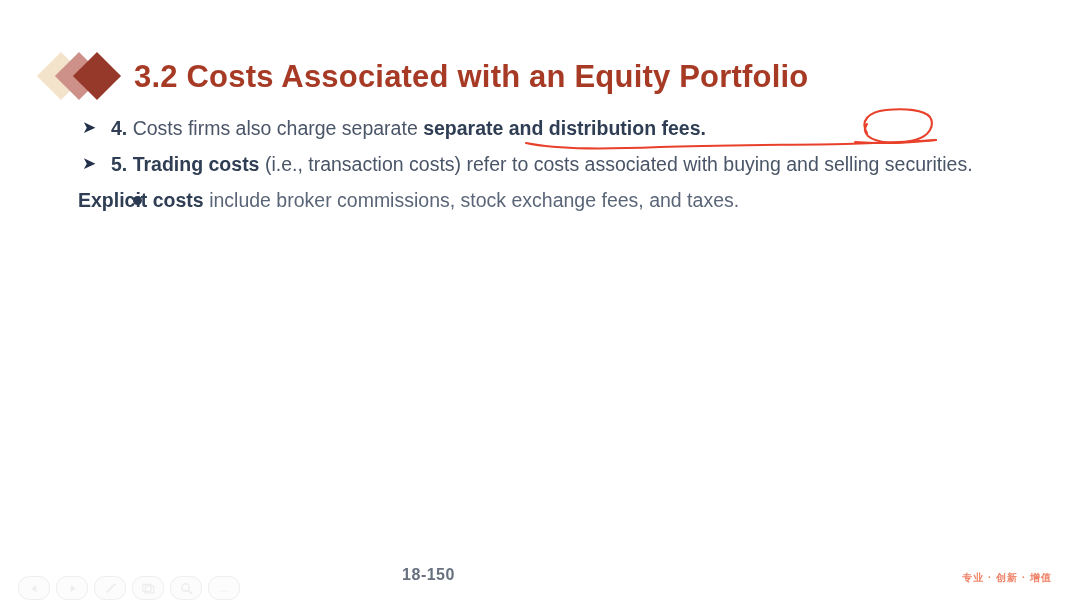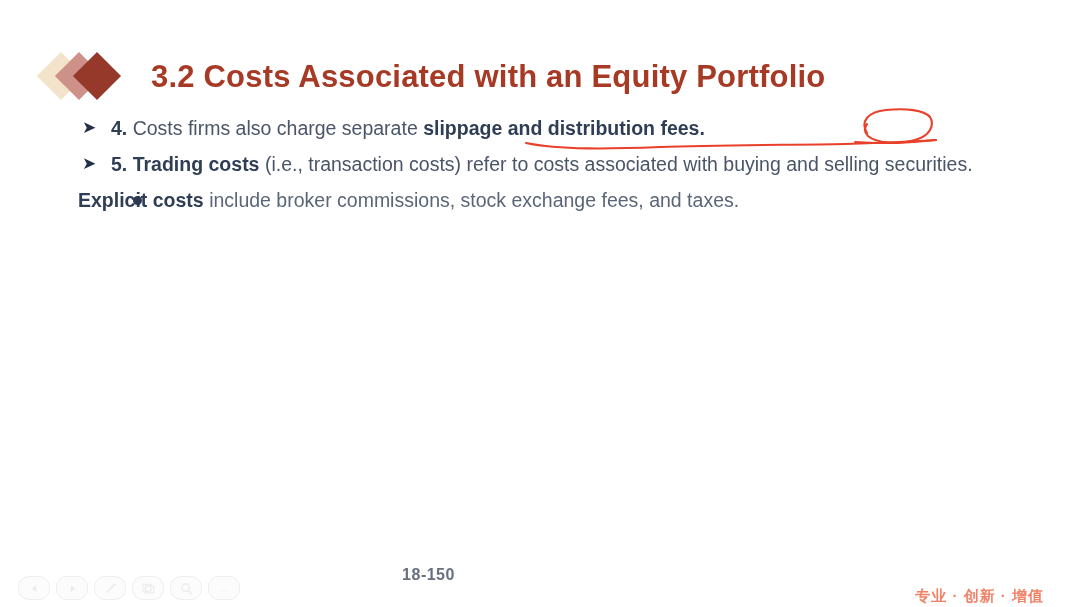--- a/index.html
+++ b/index.html
@@ -49,21 +49,21 @@
   .diamond.d1 { left: 0px;  background: #F4E3CB; }
   .diamond.d2 { left: 18px; background: #CE9189; }
   .diamond.d3 { left: 36px; background: #96392B; }
 
   #title-text {
     font-size: 31px;
     font-weight: bold;
     color: #A63A25;
     letter-spacing: 0.2px;
     white-space: nowrap;
-    margin-left: 21px;
+    margin-left: 4px;
     line-height: 1;
   }
 
   
   #content {
     position: absolute;
     left: 0;
     top: 110px;
     width: 1080px;
   }
@@ -122,27 +122,26 @@
     top: 566px;
     width: 857px;
     text-align: center;
     font-size: 16px;
     color: #66707E;
     font-weight: bold;
     letter-spacing: 0.5px;
   }
   #slogan {
     position: absolute;
-    right: 36px;
+    right: 28px;
     top: 571px;
-    font-size: 15px;
+    font-size: 10px;
     font-weight: bold;
     color: #F08268;
     letter-spacing: 1px;
-    margin-top: 16px;
   }
 
   
   #toolbar {
     position: absolute;
     left: 18px;
     top: 576px;
     display: flex;
     gap: 6px;
     align-items: center;
@@ -173,21 +172,21 @@
       <div class="diamond d2"></div>
       <div class="diamond d3"></div>
     </div>
     <div id="title-text">3.2 Costs Associated with an Equity Portfolio</div>
   </div>
 
   <div id="content">
 
     <div class="lvl1">
       <span class="arrow">➤</span>
-      <b>4.</b><span>&nbsp;</span><span>Costs firms also charge separate </span><b>slippage and distribution fees.</b>
+      <b>4.</b><span>&nbsp;</span><span>Costs firms also charge separate </span><b>separate and distribution fees.</b>
     </div>
 
     <div class="lvl1">
       <span class="arrow">➤</span>
       <b>5.</b><span>&nbsp;</span><b>Trading costs</b><span> (i.e., transaction costs) refer to costs associated with buying and selling securities.</span>
     </div>
 
     <div class="lvl2">
       <span class="dot"></span>
       <b>Explicit costs</b><span> include broker commissions, stock exchange fees, and taxes.</span>

